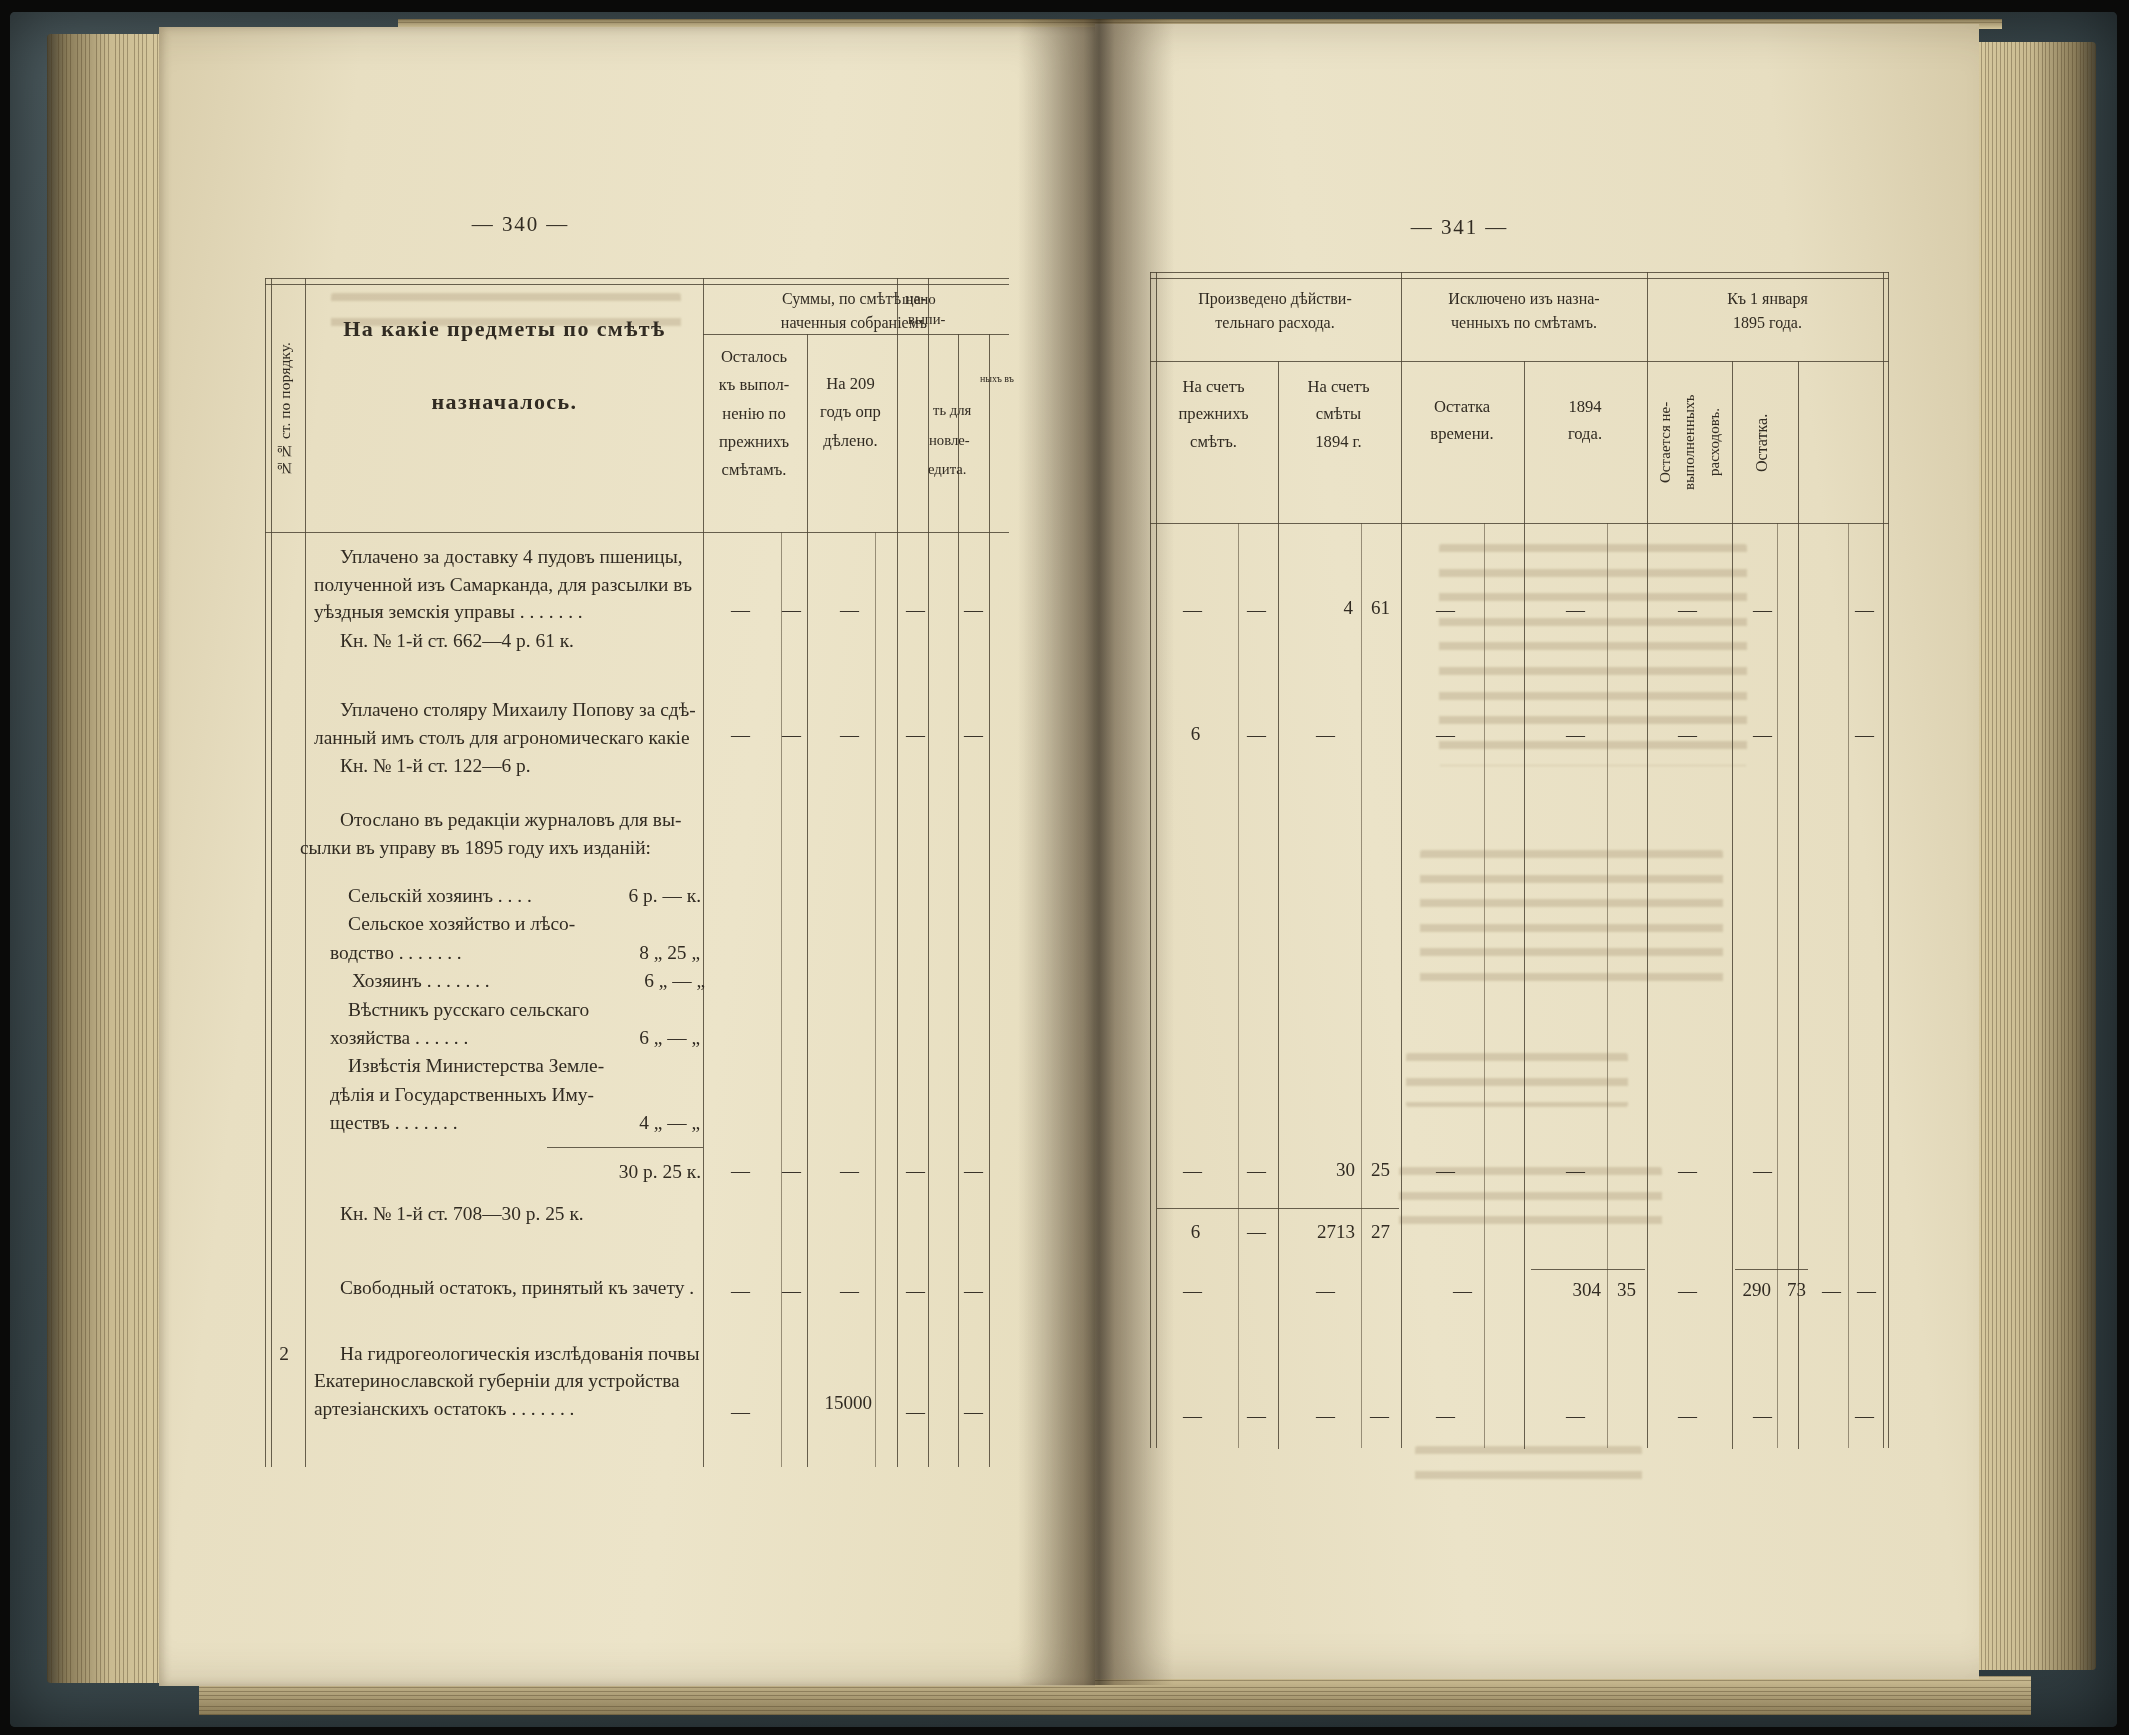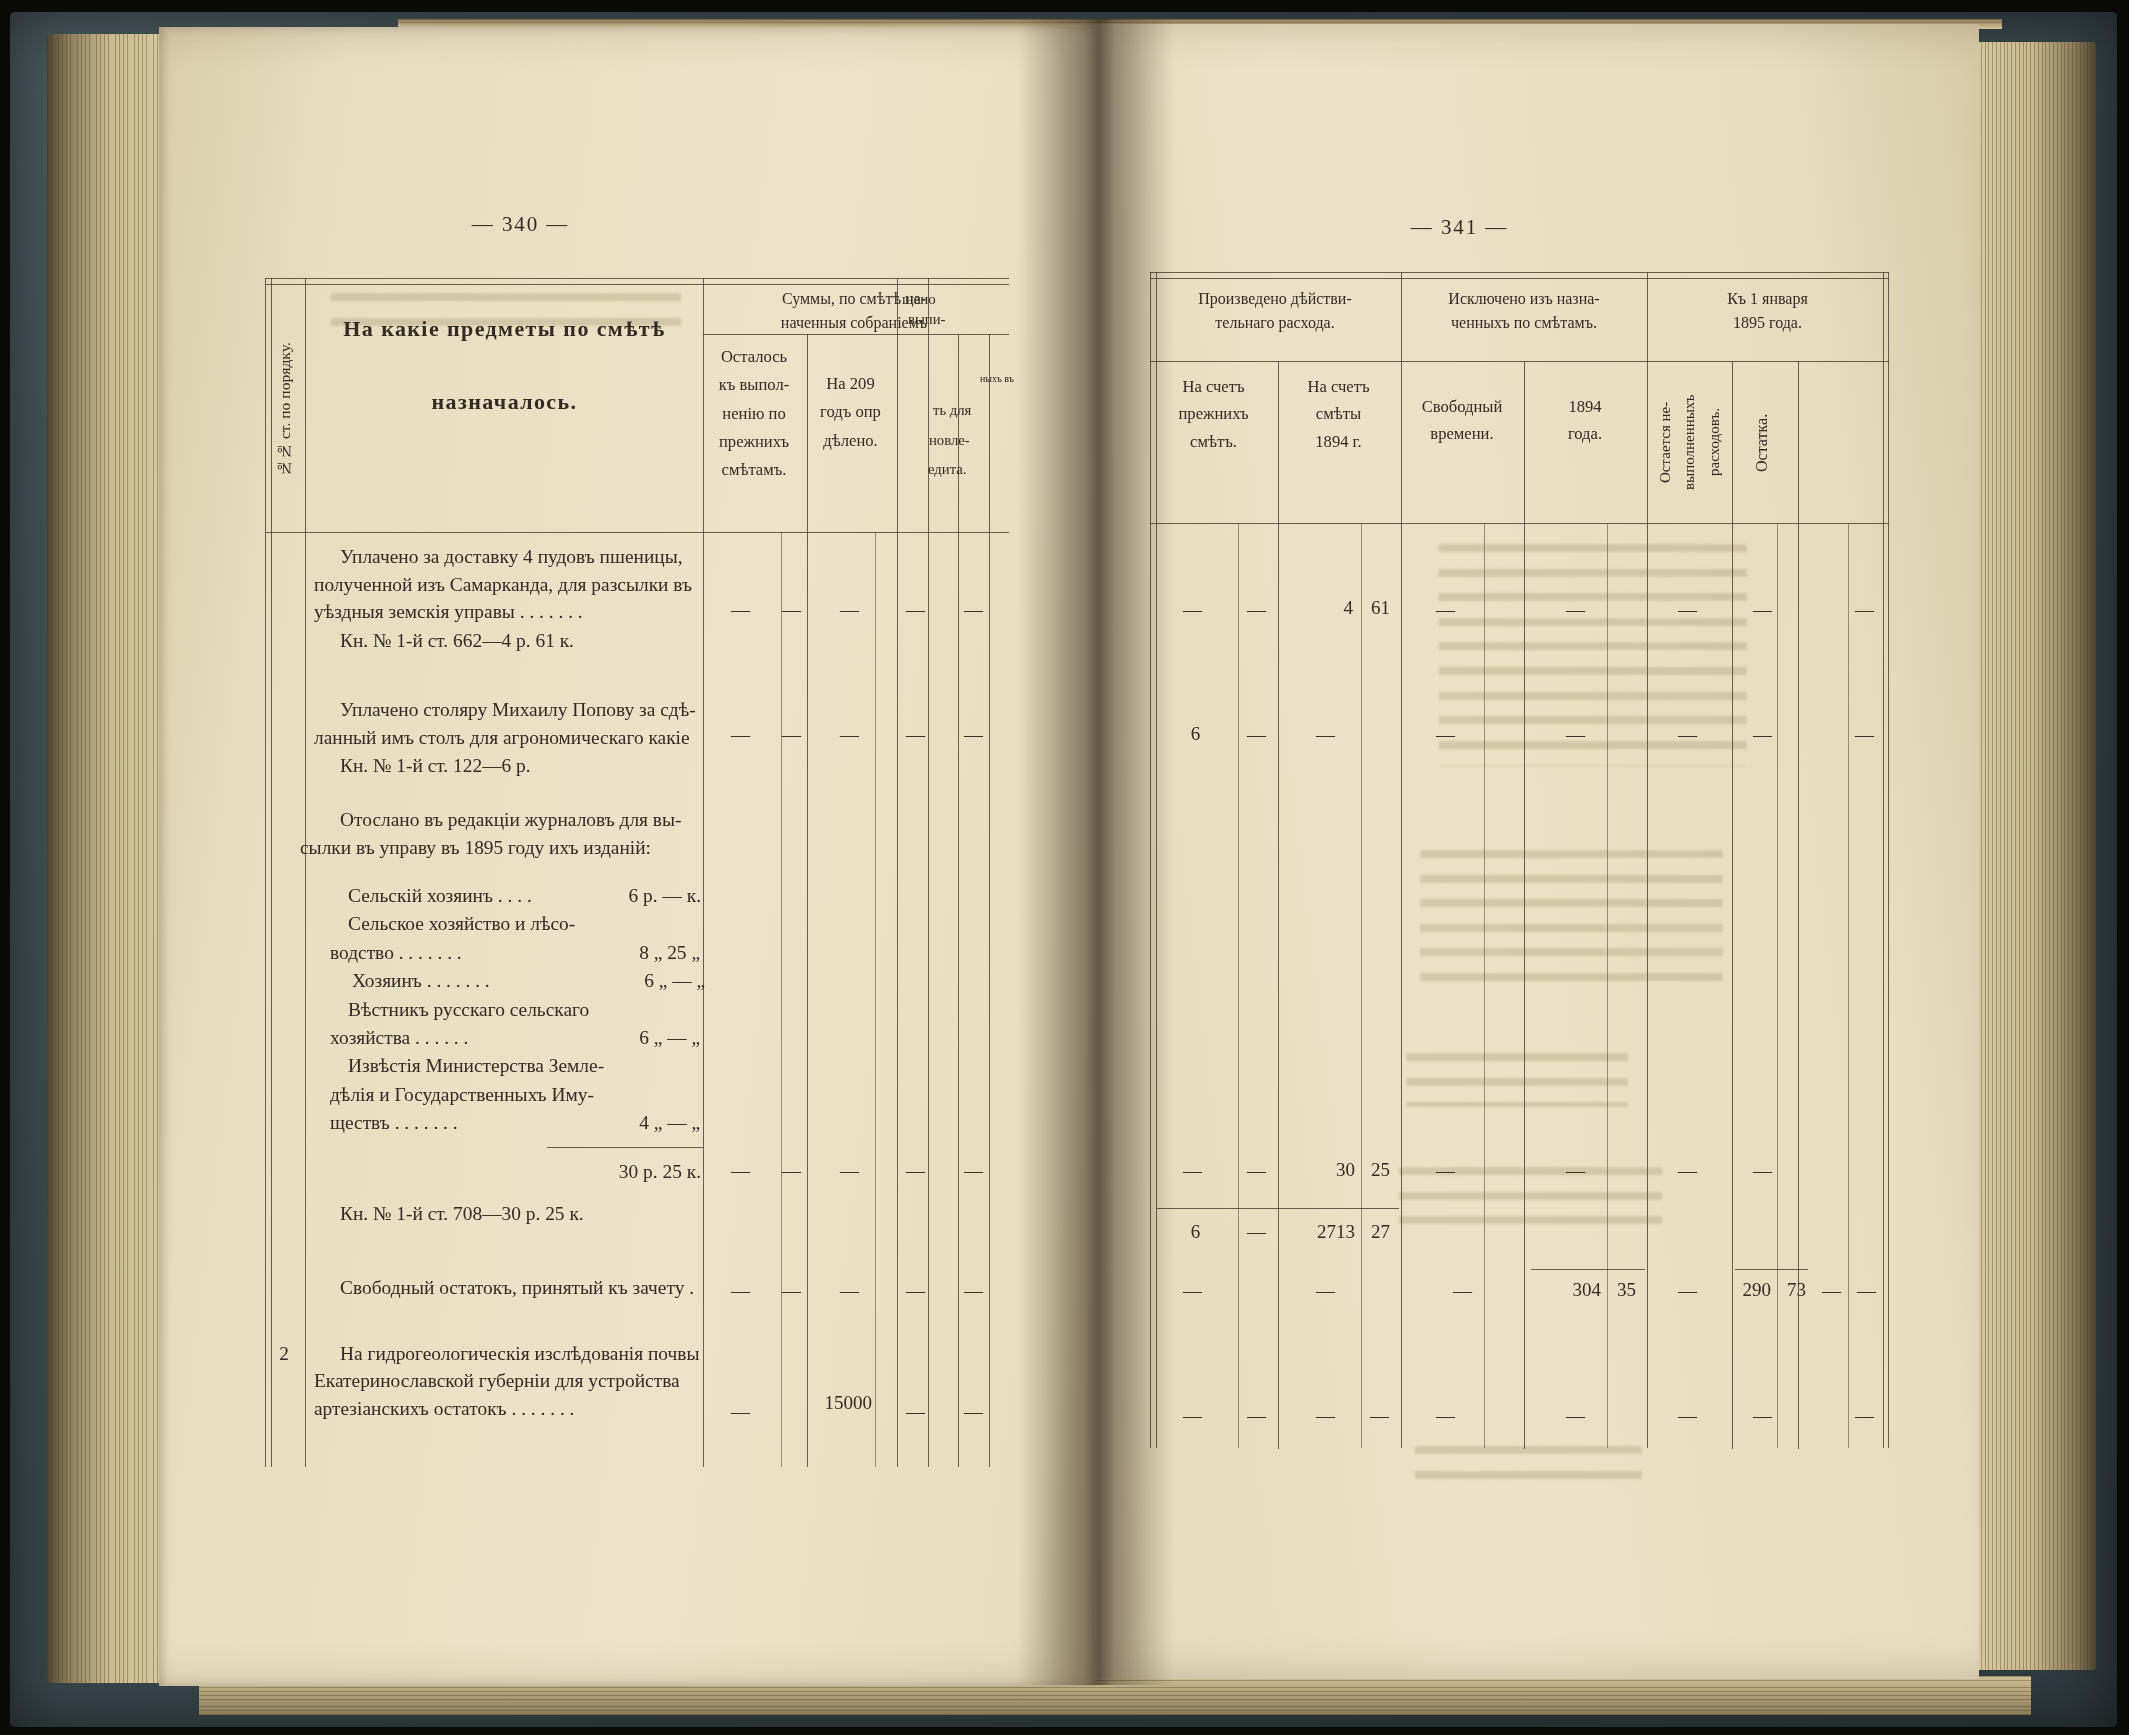--- a/index.html
+++ b/index.html
@@ -135,21 +135,21 @@
   <div class="txt ctr g-hdr" style="left:1401px;top:290px;width:246px">Исключено изъ назна-</div>
   <div class="txt ctr g-hdr" style="left:1401px;top:314px;width:246px">ченныхъ по смѣтамъ.</div>
   <div class="txt ctr g-hdr" style="left:1649px;top:290px;width:237px">Къ 1 января</div>
   <div class="txt ctr g-hdr" style="left:1649px;top:314px;width:237px">1895 года.</div>
   <div class="txt ctr hdr" style="left:1152px;top:378px;width:123px">На счетъ</div>
   <div class="txt ctr hdr" style="left:1152px;top:405px;width:123px">прежнихъ</div>
   <div class="txt ctr hdr" style="left:1152px;top:433px;width:123px">смѣтъ.</div>
   <div class="txt ctr hdr" style="left:1278px;top:378px;width:121px">На счетъ</div>
   <div class="txt ctr hdr" style="left:1278px;top:405px;width:121px">смѣты</div>
   <div class="txt ctr hdr" style="left:1278px;top:433px;width:121px">1894 г.</div>
-  <div class="txt ctr hdr" style="left:1403px;top:398px;width:118px">Свободный</div>
+  <div class="txt ctr hdr" style="left:1403px;top:398px;width:118px">Остатка</div>
   <div class="txt ctr hdr" style="left:1403px;top:425px;width:118px">времени.</div>
   <div class="txt ctr hdr" style="left:1526px;top:398px;width:118px">1894</div>
   <div class="txt ctr hdr" style="left:1526px;top:425px;width:118px">года.</div>
   <div class="txt vtext" style="left:1653px;top:368px;width:24px;height:149px;font-size:15px;line-height:24px">Остается не-</div>
   <div class="txt vtext" style="left:1677px;top:368px;width:24px;height:149px;font-size:15px;line-height:24px">выполненныхъ</div>
   <div class="txt vtext" style="left:1702px;top:368px;width:24px;height:149px;font-size:15px;line-height:24px">расходовъ.</div>
   <div class="txt vtext" style="left:1749px;top:368px;width:26.5px;height:149px;font-size:16px;line-height:26.5px">Остатка.</div>
 
   <div class="txt" style="left:340px;top:545px">Уплачено за доставку 4 пудовъ пшеницы,</div>
   <div class="txt" style="left:314px;top:573px">полученной изъ Самарканда, для разсылки въ</div>

